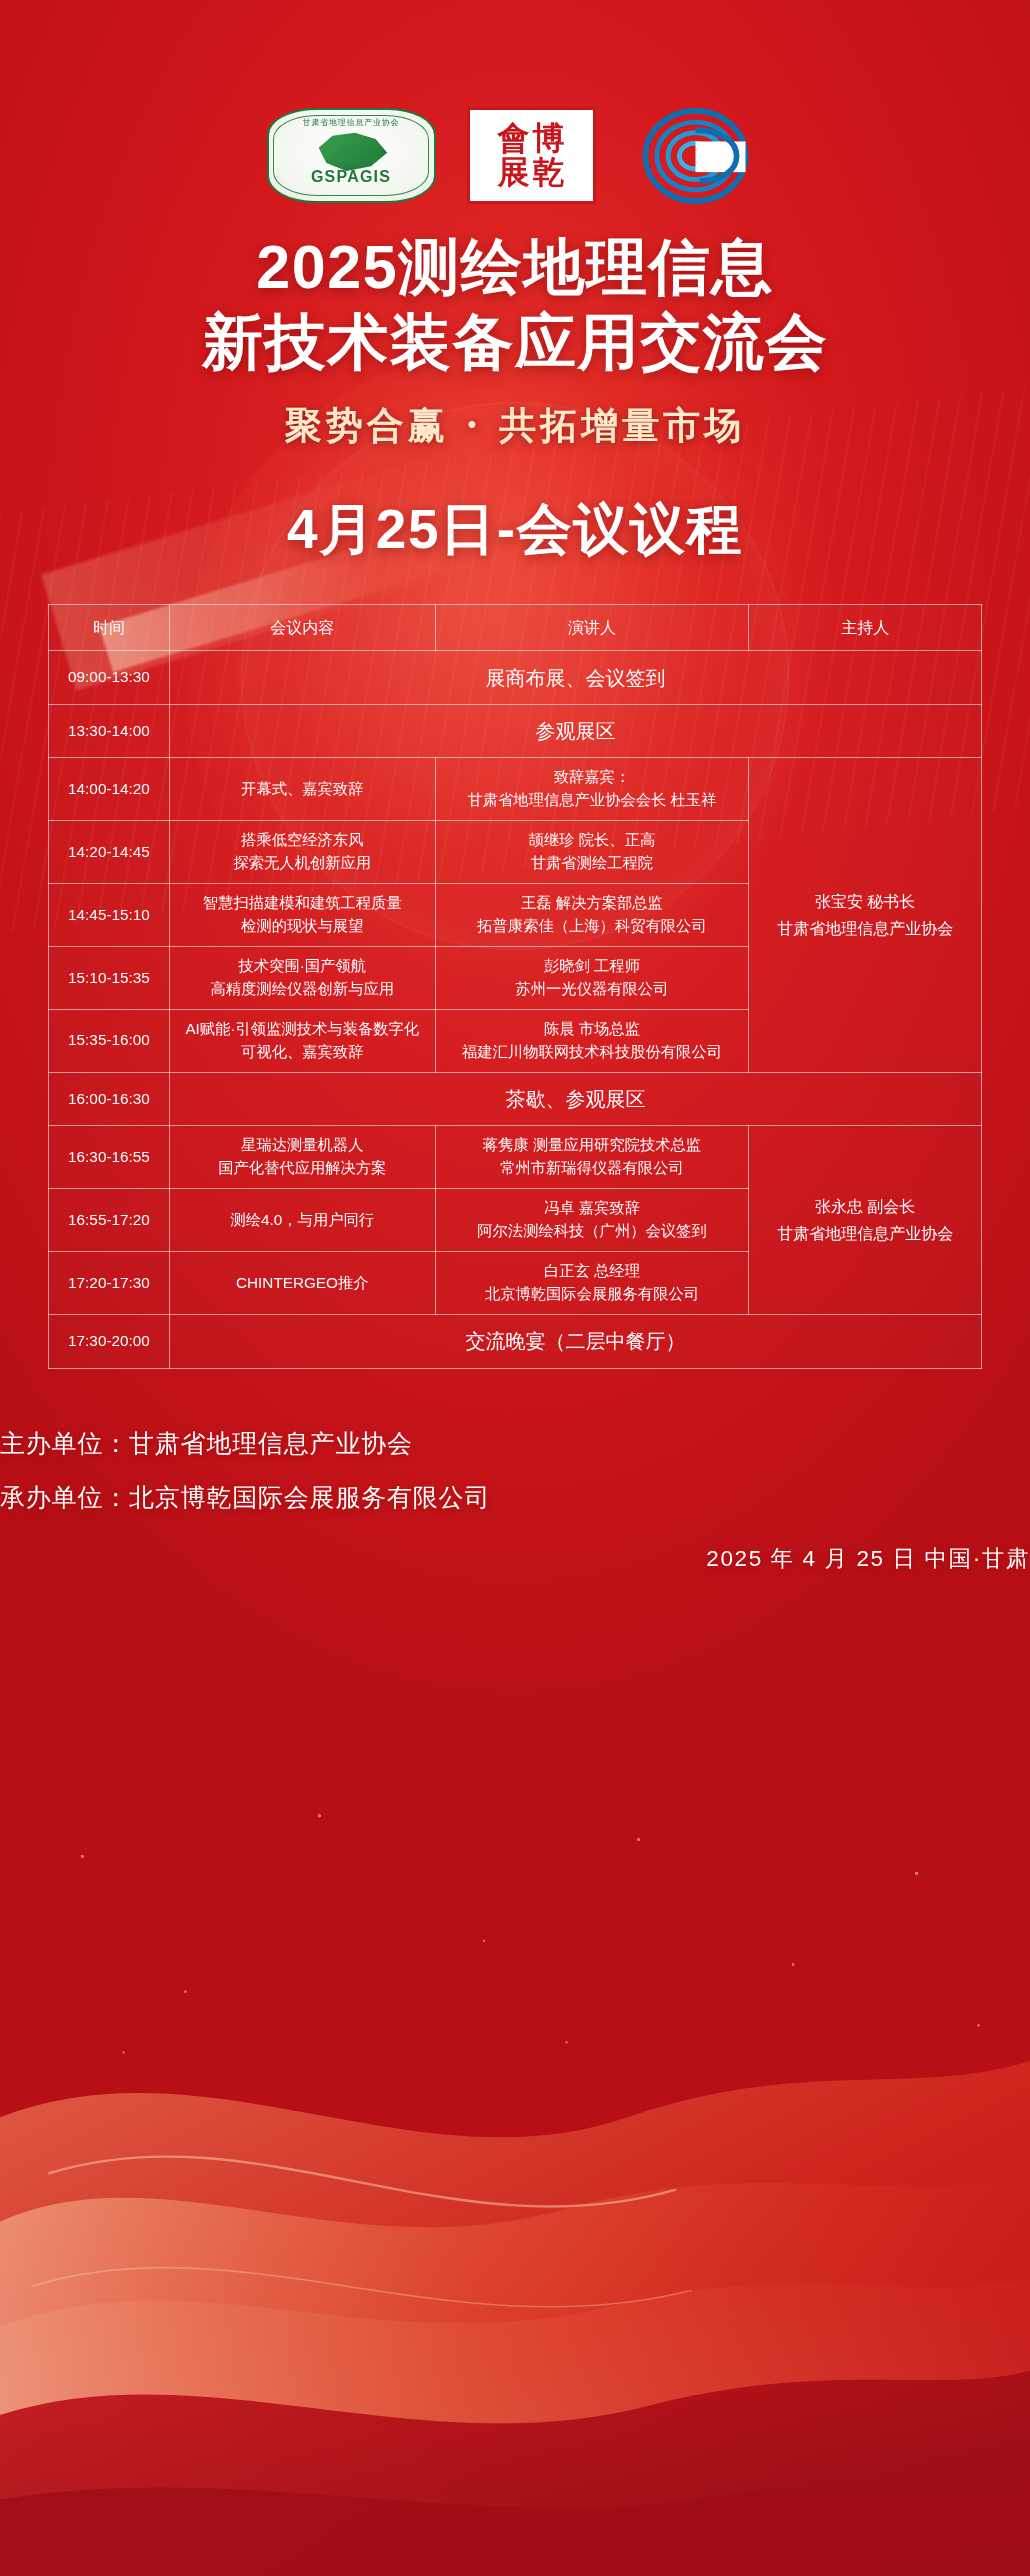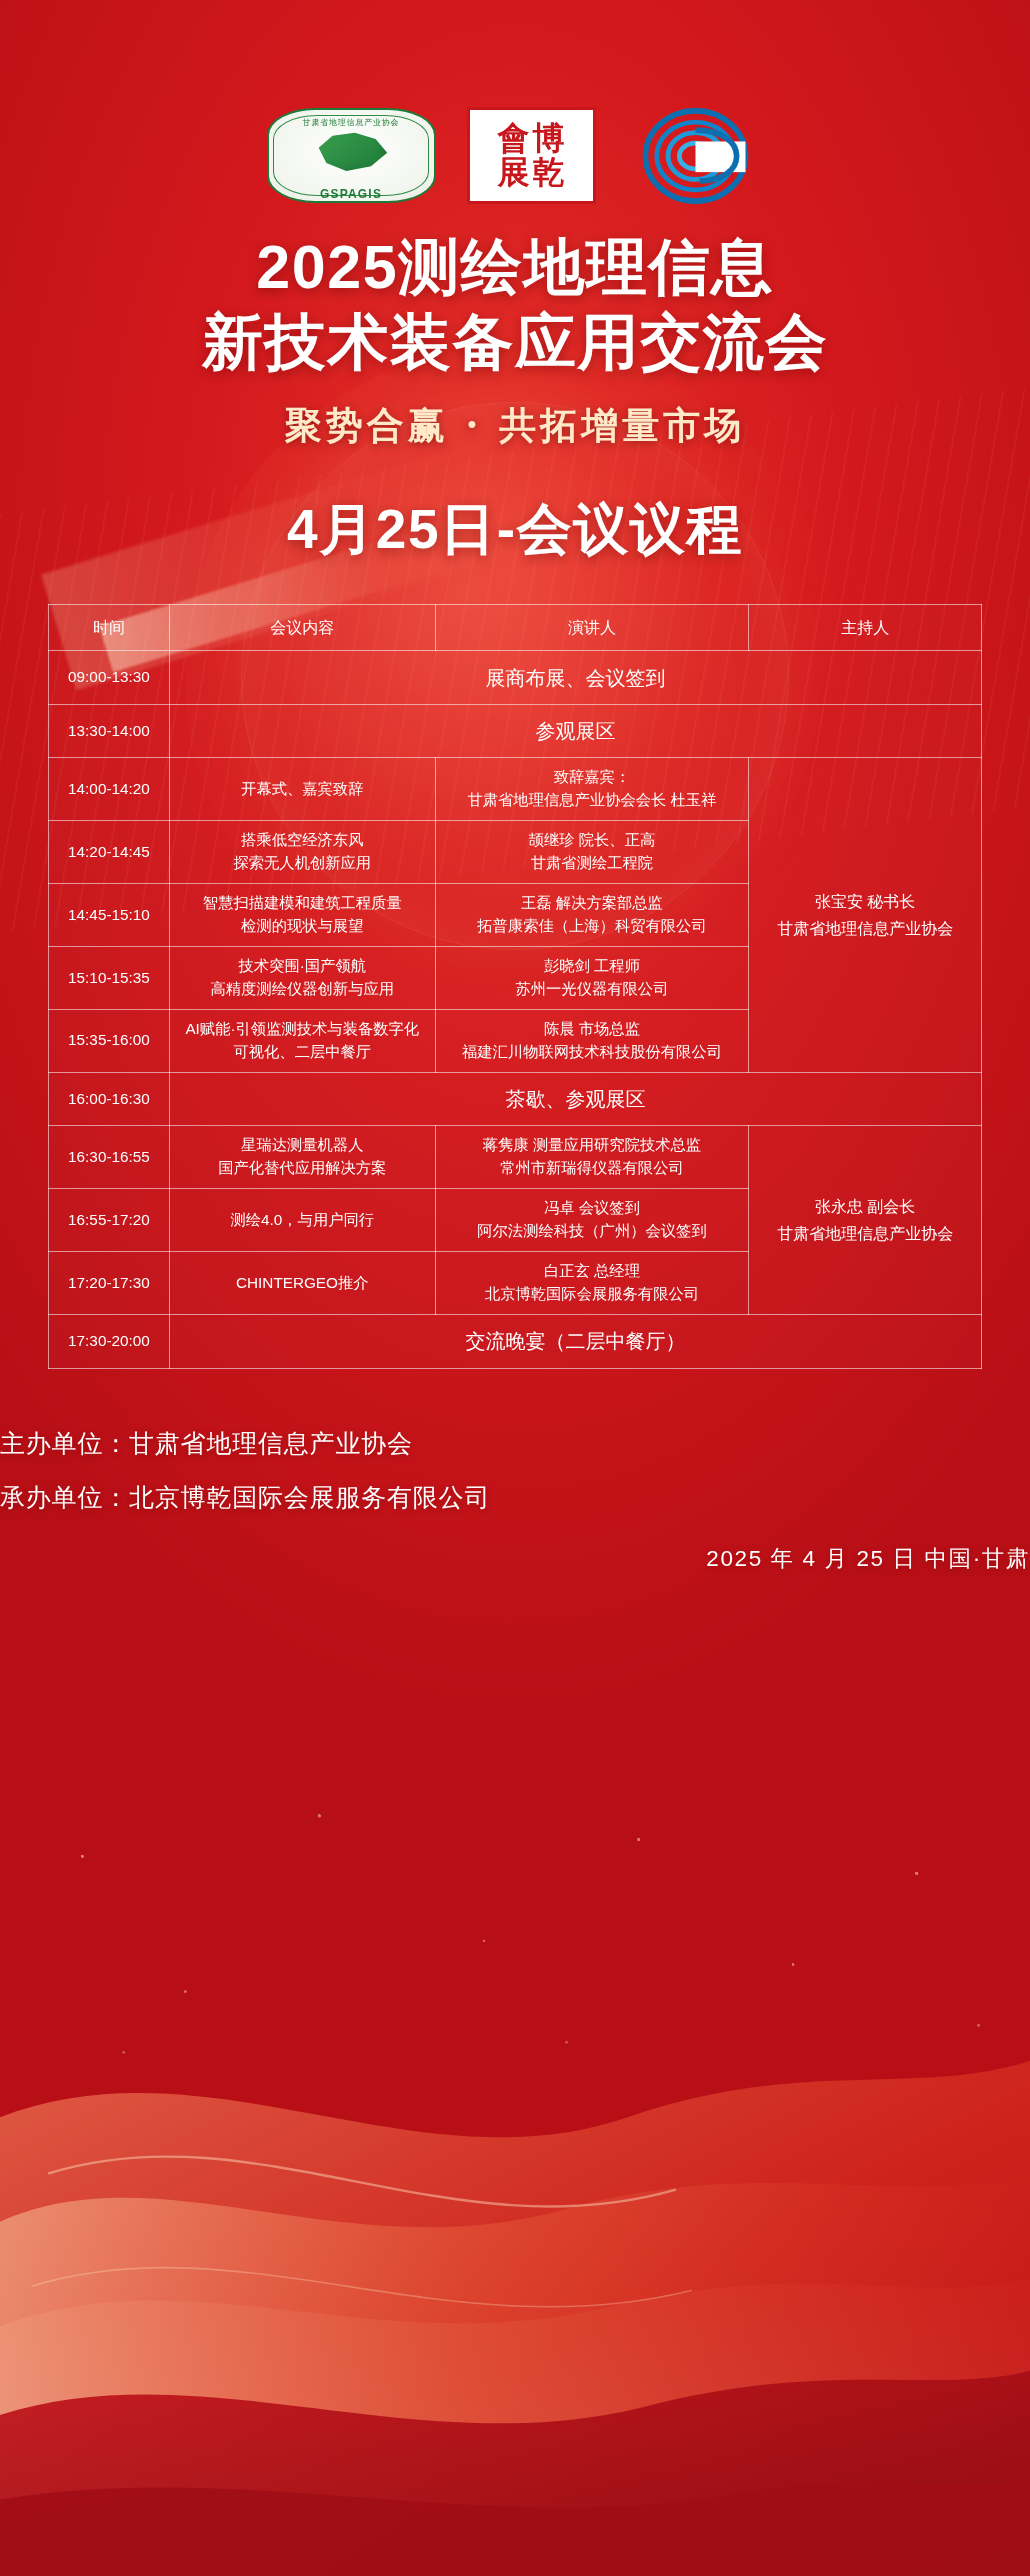--- a/index.html
+++ b/index.html
@@ -128,23 +128,23 @@
   }
   .logo-gspagis .shape {
     position: absolute; left: 50%; top: 46%;
     transform: translate(-50%,-50%);
     width: 77px; height: 40px;
     background: linear-gradient(140deg, #3aa04f, #1d7a38);
     clip-path: polygon(8% 40%, 26% 10%, 55% 2%, 82% 18%, 97% 52%, 76% 86%, 44% 98%, 18% 78%);
     box-shadow: inset -4.8px -3.2px 8px rgba(0,0,0,0.15);
   }
   .logo-gspagis .name {
-    position: absolute; bottom: 0; left: 0; right: 0;
+    position: absolute; bottom: 15px; left: 0; right: 0;
     text-align: center;
-    font-size: 12px; font-weight: bold;
+    font-size: 16px; font-weight: bold;
     color: #1d7a38; letter-spacing: 1.2px;
   }
 
   .logo-boqian {
     width: 129px; height: 97px;
     background: #ffffff;
     border: 3.2px solid #c8161d;
     display: flex; align-items: center; justify-content: center;
     gap: 3.2px;
     padding: 6.4px;
@@ -394,21 +394,21 @@
           </td>
           <td class="c-speaker">
             <span class="line2">彭晓剑 工程师</span>
             <span class="line2">苏州一光仪器有限公司</span>
           </td>
         </tr>
         <tr>
           <td class="c-time">15:35-16:00</td>
           <td class="c-topic">
             <span class="line2">AI赋能·引领监测技术与装备数字化</span>
-            <span class="line2">可视化、二层中餐厅</span>
+            <span class="line2">可视化、嘉宾致辞</span>
           </td>
           <td class="c-speaker">
             <span class="line2">陈晨 市场总监</span>
             <span class="line2">福建汇川物联网技术科技股份有限公司</span>
           </td>
         </tr>
         <tr>
           <td class="c-time">16:00-16:30</td>
           <td colspan="3" class="span-full">茶歇、参观展区</td>
         </tr>
@@ -426,21 +426,21 @@
             <span class="line2">张永忠 副会长</span>
             <span class="line2">甘肃省地理信息产业协会</span>
           </td>
         </tr>
         <tr>
           <td class="c-time">16:55-17:20</td>
           <td class="c-topic">
             <span class="line2">测绘4.0，与用户同行</span>
           </td>
           <td class="c-speaker">
-            <span class="line2">冯卓 会议签到</span>
+            <span class="line2">冯卓 嘉宾致辞</span>
             <span class="line2">阿尔法测绘科技（广州）会议签到</span>
           </td>
         </tr>
         <tr>
           <td class="c-time">17:20-17:30</td>
           <td class="c-topic">
             <span class="line2">CHINTERGEO推介</span>
           </td>
           <td class="c-speaker">
             <span class="line2">白正玄 总经理</span>

